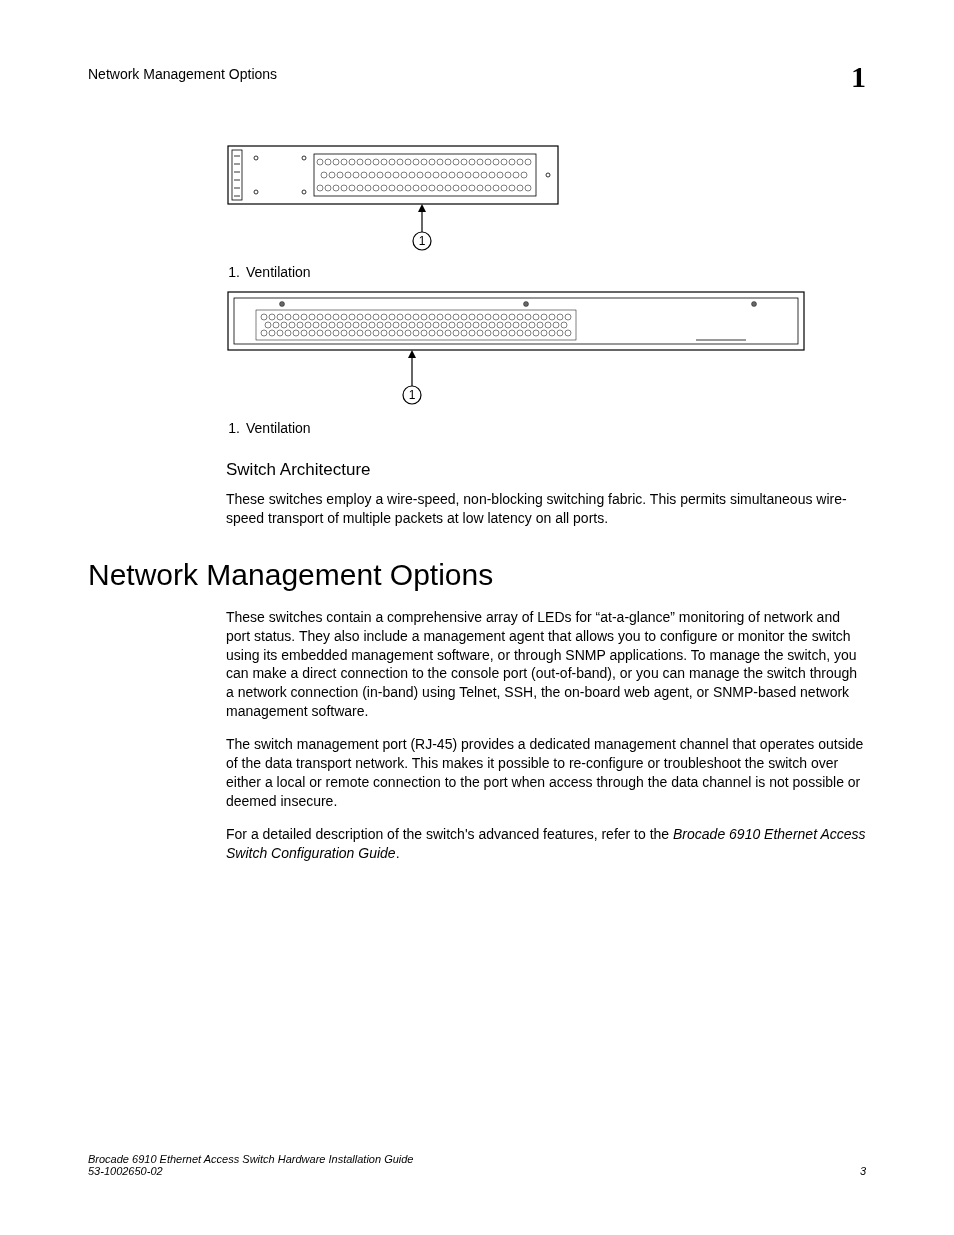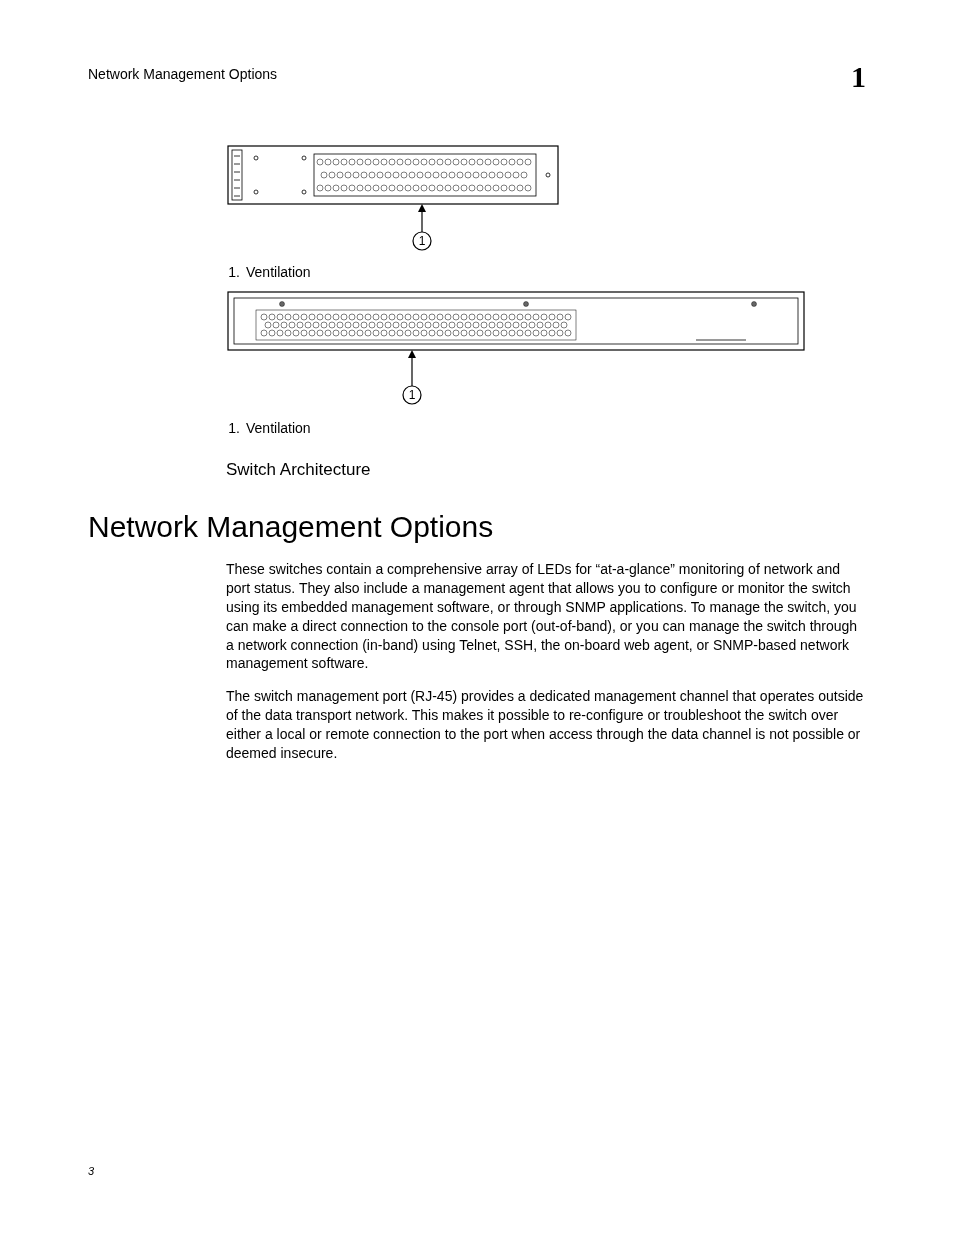--- a/index.html
+++ b/index.html
@@ -398,26 +398,34 @@
           <text class="cnum" x="186" y="109" text-anchor="middle">1</text>
         </svg>
       </div>
       <div class="callout-row">
         <span class="callout-num">1.</span>
         <span>Ventilation</span>
       </div>
     </div>
 
     <h2 class="section">Switch Architecture</h2>
+    <p class="body">These switches employ a wire-speed, non-blocking switching fabric. This permits simultaneous wire-speed transport of multiple packets at low latency on all ports.</p>
   </div>
 
   <h1 class="main">Network Management Options</h1>
 
   <div class="content-col">
     <p class="body">These switches contain a comprehensive array of LEDs for “at-a-glance” monitoring of network and port status. They also include a management agent that allows you to configure or monitor the switch using its embedded management software, or through SNMP applications. To manage the switch, you can make a direct connection to the console port (out-of-band), or you can manage the switch through a network connection (in-band) using Telnet, SSH, the on-board web agent, or SNMP-based network management software.</p>
     <p class="body">The switch management port (RJ-45) provides a dedicated management channel that operates outside of the data transport network. This makes it possible to re-configure or troubleshoot the switch over either a local or remote connection to the port when access through the data channel is not possible or deemed insecure.</p>
+    <p class="body">
+      <span>For a detailed description of the switch's advanced features, refer to the </span><span class="ital">Brocade 6910 Ethernet Access Switch Configuration Guide</span><span>.</span>
+    </p>
   </div>
 
   <div class="footer">
+    <div class="left">
+      <div>Brocade 6910 Ethernet Access Switch Hardware Installation Guide</div>
+      <div>53-1002650-02</div>
+    </div>
     <div class="right">3</div>
   </div>
 
 </div>
 
 </body></html>

